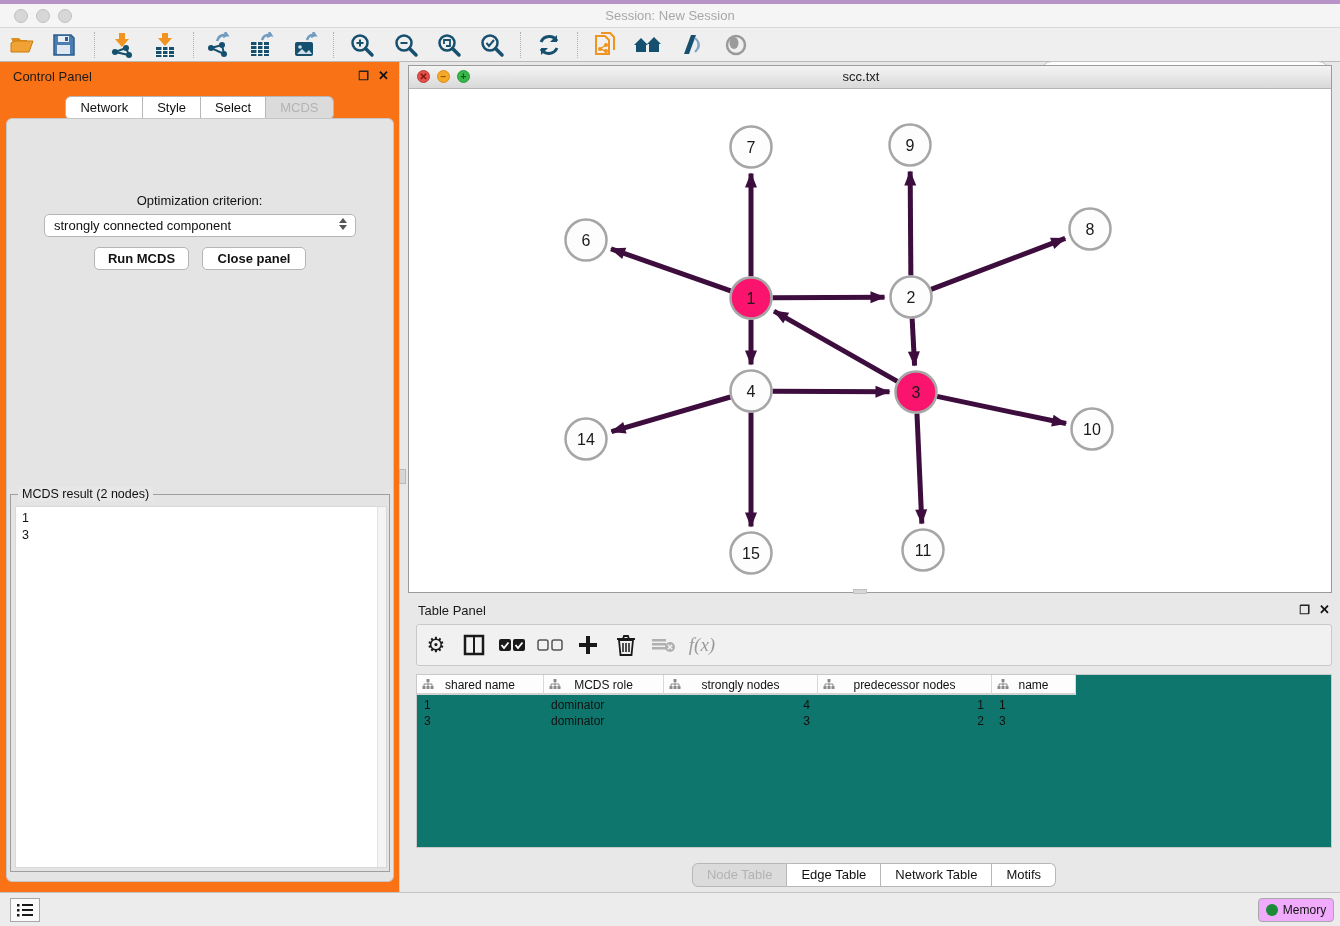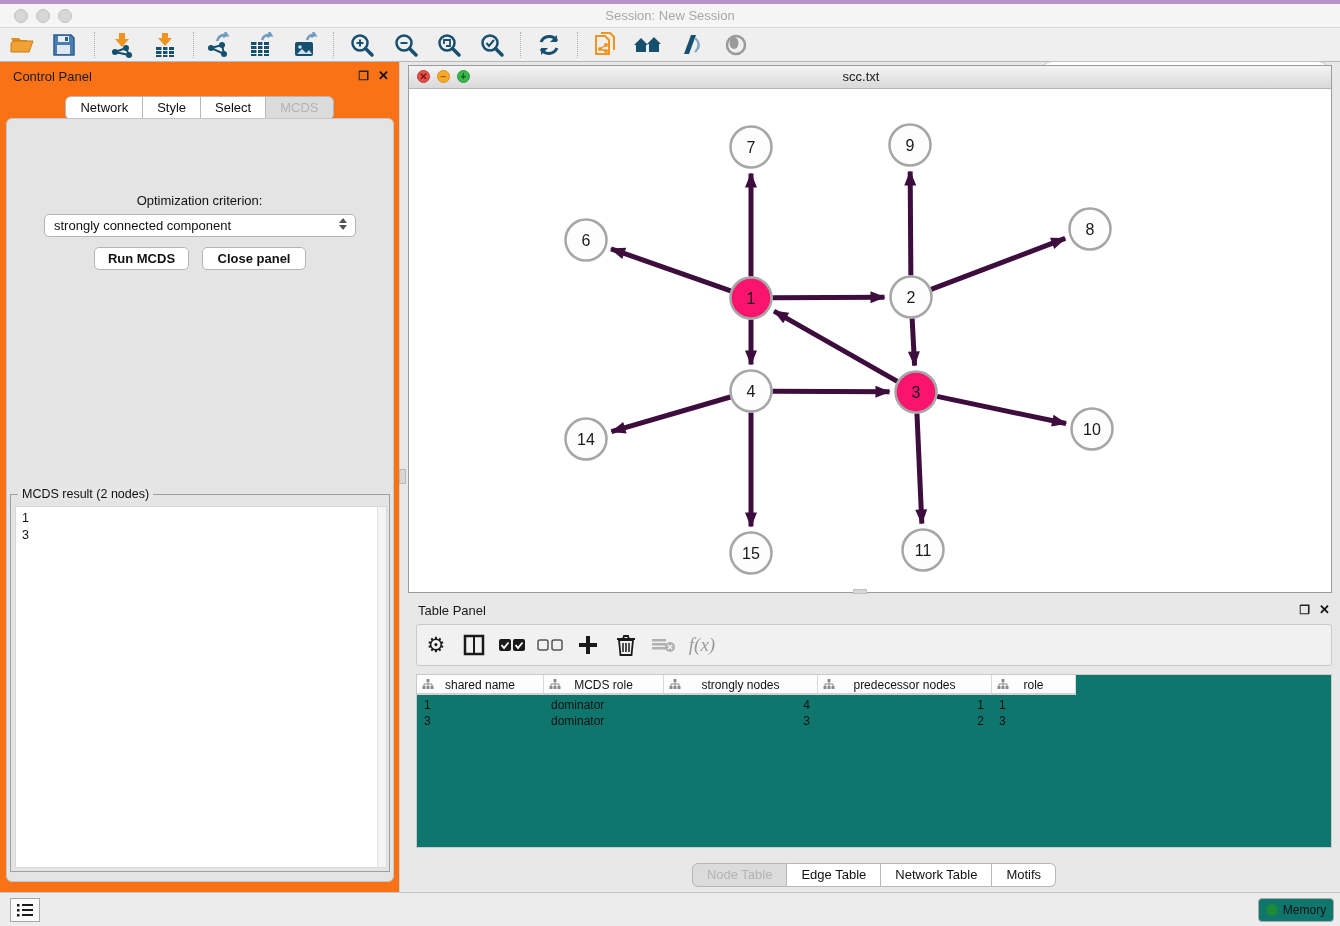--- a/index.html
+++ b/index.html
@@ -107,21 +107,21 @@
     border-left:none; color:#111; }
   .tp-tab:first-child { border-left:1px solid #b7b7b7; border-radius:6px 0 0 6px; }
   .tp-tab:last-child { border-radius:0 6px 6px 0; }
   .tp-tab.sel { background:#dbdbdb; color:#b3b3b3; }
 
   
   .statusbar { position:absolute; left:0; top:892px; width:1340px; height:34px; background:#ececec;
     border-top:1px solid #c4c4c4; }
   .sb-left-btn { position:absolute; left:10px; top:5px; width:30px; height:24px; background:#fafafa;
     border:1px solid #a8a8a8; display:flex; align-items:center; justify-content:center; }
-  .memory-btn { position:absolute; right:6px; top:5px; width:76px; height:24px; background:#0f766e;
+  .memory-btn { position:absolute; right:6px; top:5px; width:76px; height:24px; background:#f0abfc;
     border:1px solid #a8a8a8; border-radius:4px; display:flex; align-items:center; justify-content:center;
     gap:5px; font-size:12px; color:#111; }
   .mem-dot { width:12px; height:12px; border-radius:50%; background:#1d8a38; }
 </style>
 </head>
 <body>
 
 <div class="top-strip"></div>
 <div class="titlebar">
   <div class="lights">
@@ -508,21 +508,21 @@
           <span>predecessor nodes</span>
         </div>
         <div class="th" style="width: 84px;">
           <svg class="hicon" width="12" height="12" viewBox="0 0 12 12">
             <rect x="4.5" y="0" width="3" height="3" fill="#8a8a8a"></rect>
             <path d="M6 3 v2 M2 5 h8 M2 5 v2 M6 5 v2 M10 5 v2" stroke="#8a8a8a" stroke-width="1" fill="none"></path>
             <rect x="0.5" y="7" width="3" height="3" fill="#8a8a8a"></rect>
             <rect x="4.5" y="7" width="3" height="3" fill="#8a8a8a"></rect>
             <rect x="8.5" y="7" width="3" height="3" fill="#8a8a8a"></rect>
           </svg>
-          <span>role</span>
+          <span>name</span>
         </div>
       </div>
     <div id="tbody">
         <div class="trow" style="top: 22px;">
           <div class="td left" style="width: 127px;">1</div>
           <div class="td left" style="width: 120px;">dominator</div>
           <div class="td right2" style="width: 154px; padding-right: 8px;">4</div>
           <div class="td right2" style="width: 174px; padding-right: 8px;">1</div>
           <div class="td left" style="width: 84px;">1</div>
         </div>

